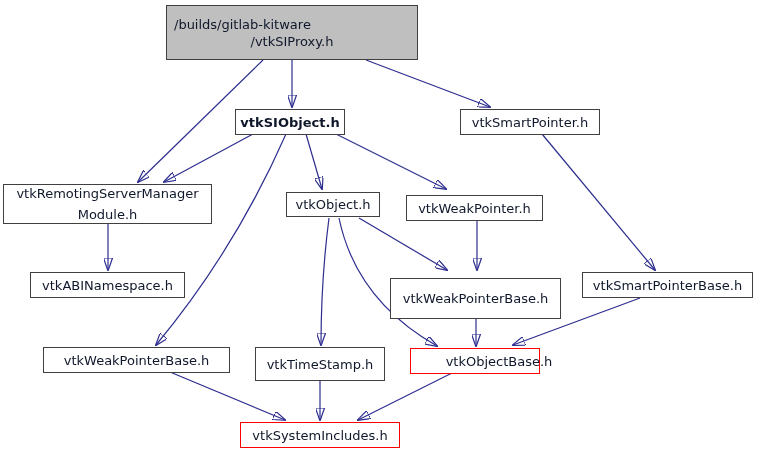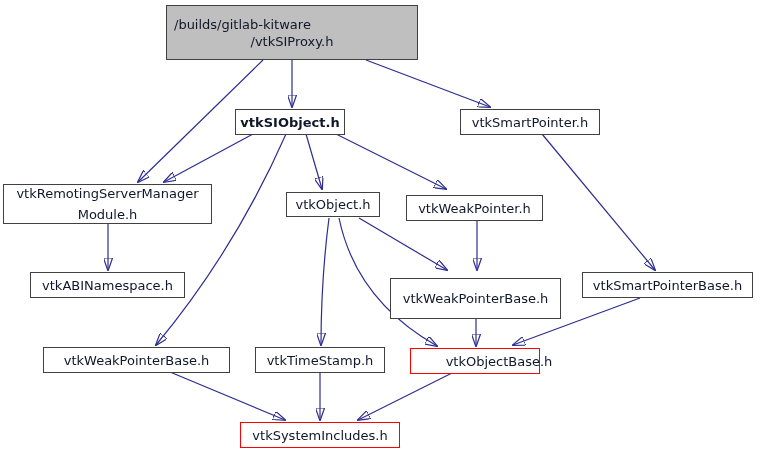--- a/index.html
+++ b/index.html
@@ -118,21 +118,21 @@
   </div>
 
   <div class="node" style="left:582px; top:272px; width:171px; height:26px;">
     <span>vtkSmartPointerBase.h</span>
   </div>
 
   <div class="node" style="left:43px; top:347px; width:187px; height:26px;">
     <span>vtkWeakPointerBase.h</span>
   </div>
 
-  <div class="node" style="left:255px; top:347px; width:130px; height:26px;">
+  <div class="node" style="left:255px; top:347px; width:130px; height:34px;">
     <span>vtkTimeStamp.h</span>
   </div>
 
   <div class="node truncated" style="left:410px; top:348px; width:130px; height:26px;padding-left:48px;">
     <span>vtkObjectBase.h</span>
   </div>
 
   <div class="node truncated" style="left:240px; top:422px; width:160px; height:26px;align-items:center;">
     <span>vtkSystemIncludes.h</span>
   </div>

